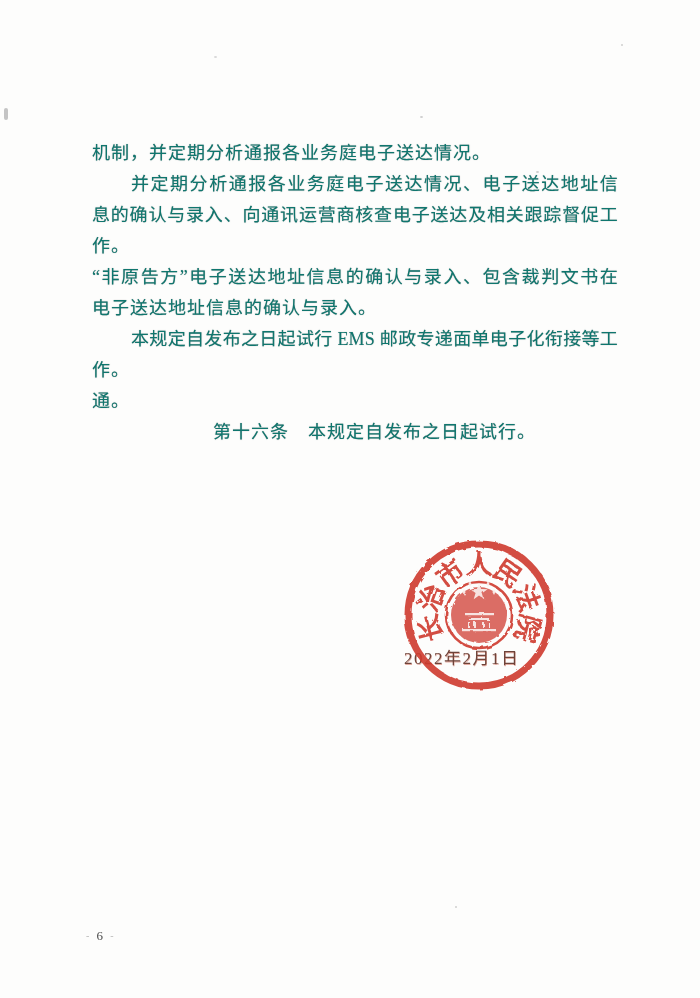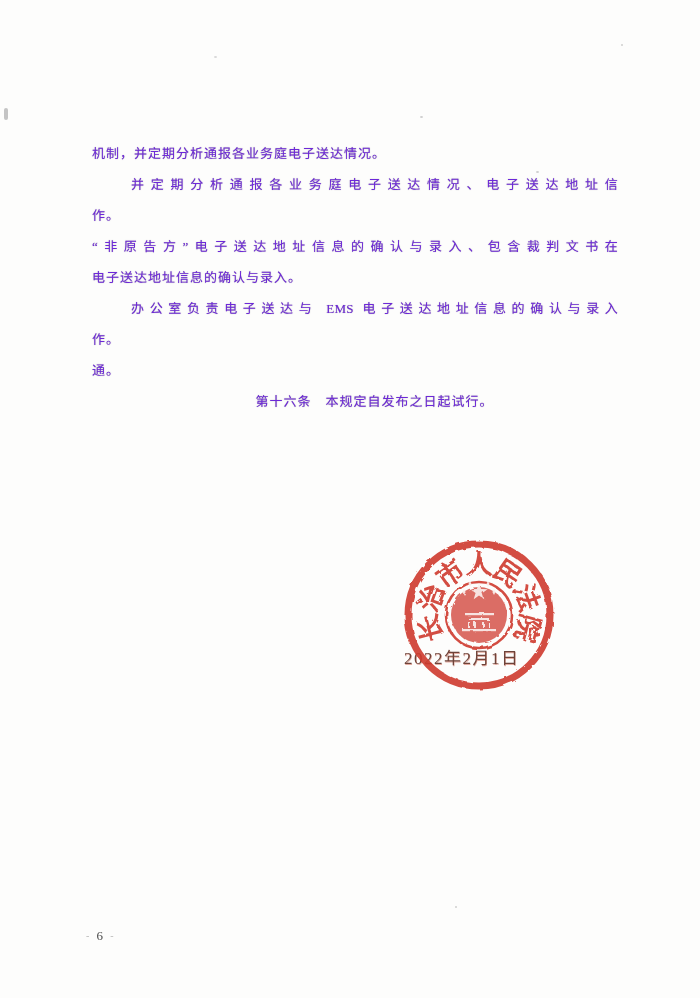--- a/index.html
+++ b/index.html
@@ -9,23 +9,23 @@
     background:#fdfdfc;
     overflow:hidden;
     font-family:"Liberation Serif","DejaVu Serif",serif;
   }
   .text-block{
     position:absolute;
     left:92px;top:138px;width:526px;
   }
   .line{
     height:31px;line-height:31px;
-    font-size:13px;
+    font-size:18px;
     letter-spacing:1px;
-    color:#6d28d9;
+    color:#0f766e;
     text-shadow:0 0 1px rgba(80,80,80,.55);
     white-space:nowrap;
   }
   .line--indent{text-indent:39px;text-align:center;}
   .line--justify{
     white-space:normal;
     letter-spacing:.2px;
     text-align:justify;
     text-align-last:justify;
   }
@@ -74,24 +74,25 @@
   <div class="speck s1"></div>
   <div class="speck s2"></div>
   <div class="speck s3"></div>
   <div class="speck s4"></div>
   <div class="speck s5"></div>
   <div class="speck s6"></div>
 
   <div class="text-block">
     <div class="line">机制，并定期分析通报各业务庭电子送达情况。</div>
     <div class="line line--indent line--justify">并定期分析通报各业务庭电子送达情况、电子送达地址信</div>
+    <div class="line line--justify">息的确认与录入、向通讯运营商核查电子送达及相关跟踪督促工</div>
     <div class="line">作。</div>
     <div class="line line--justify">“非原告方”电子送达地址信息的确认与录入、包含裁判文书在</div>
     <div class="line">电子送达地址信息的确认与录入。</div>
-    <div class="line line--indent line--justify">办公室负责电子送达与 EMS 电子送达地址信息的确认与录入</div>
+    <div class="line line--indent line--justify">本规定自发布之日起试行 EMS 邮政专递面单电子化衔接等工</div>
     <div class="line">作。</div>
     <div class="line">通。</div>
     <div class="line line--indent">第十六条　本规定自发布之日起试行。</div>
   </div>
 
   <div class="seal-date">2022年2月1日</div>
 
   <svg class="seal-svg" viewBox="0 0 170 170">
     <defs>
       <filter id="stampfx" x="-15%" y="-15%" width="130%" height="130%">

